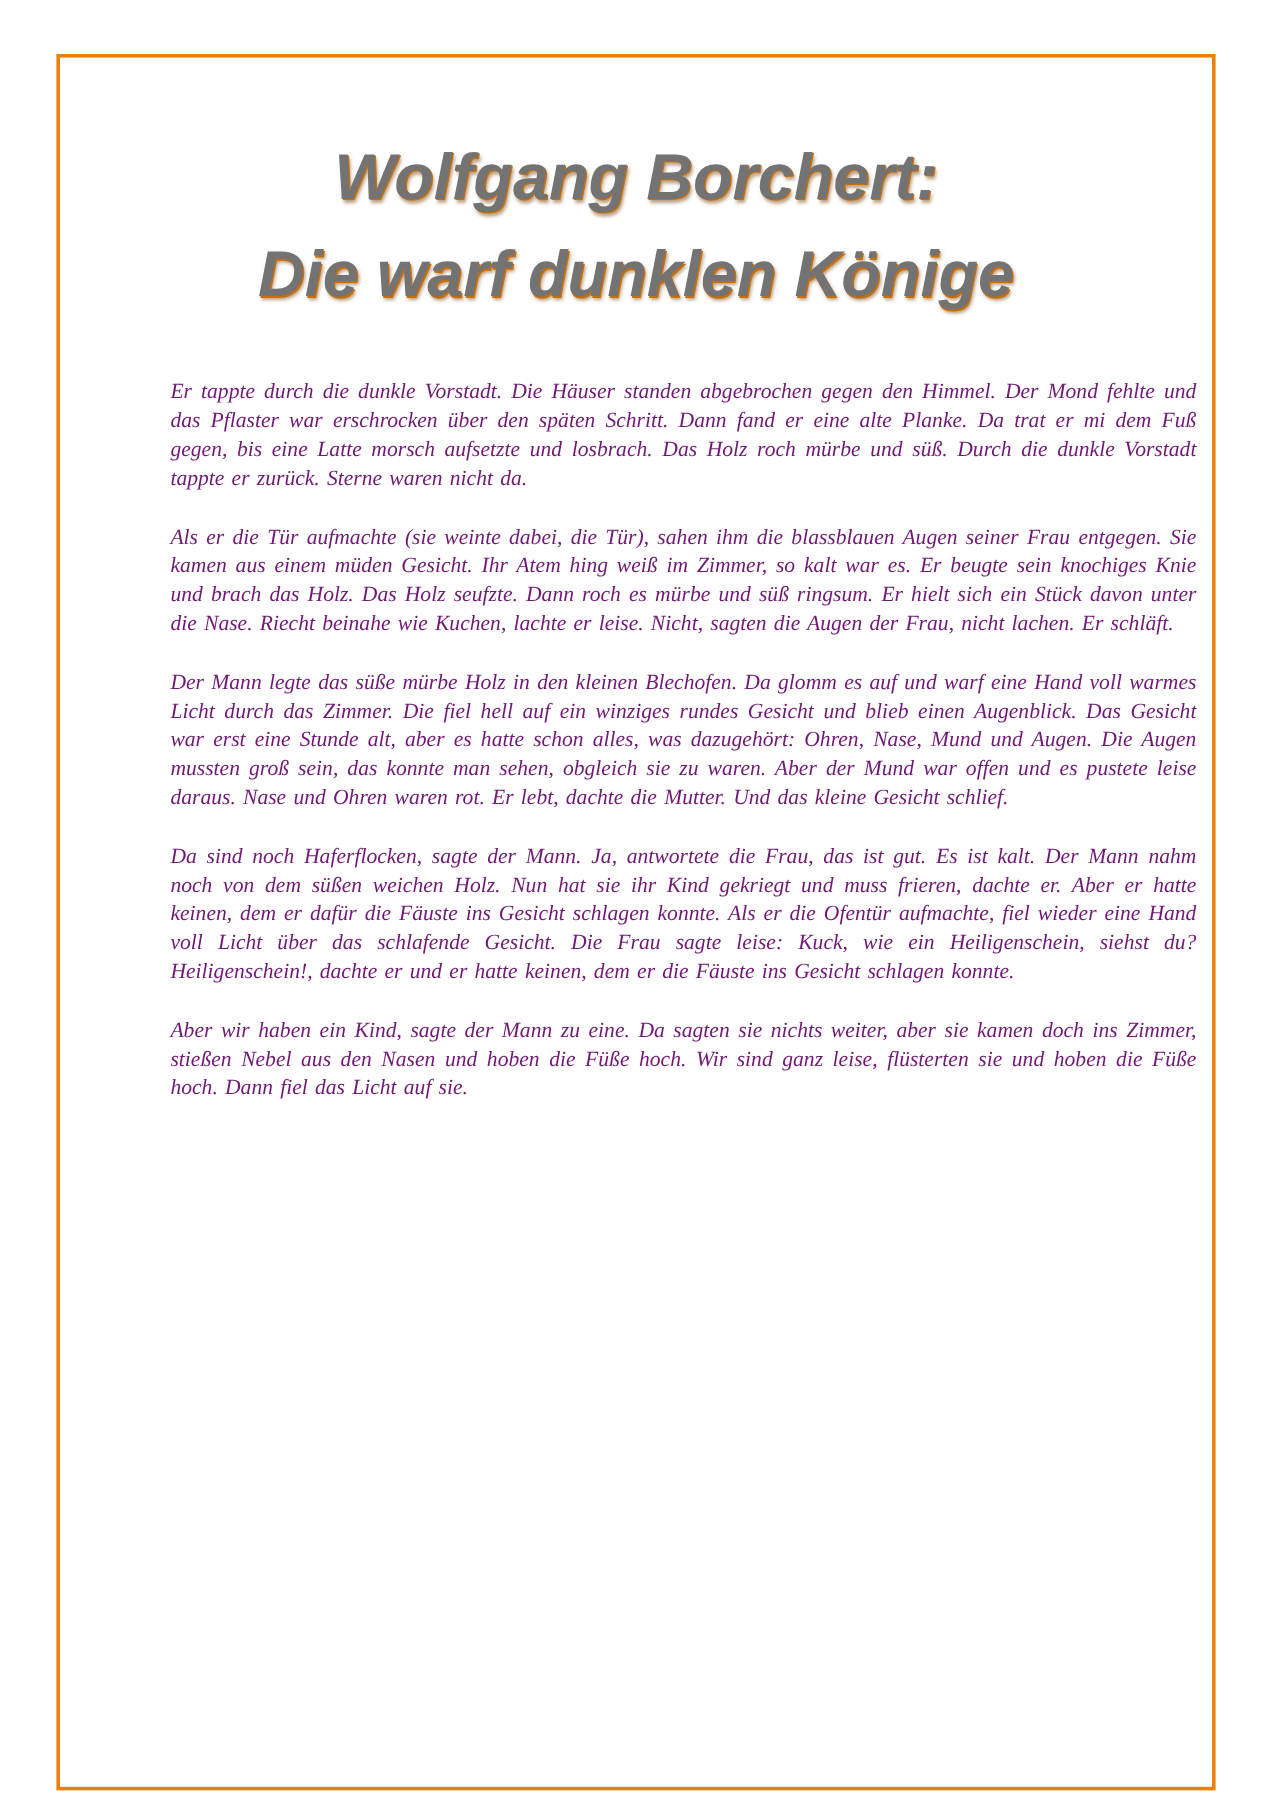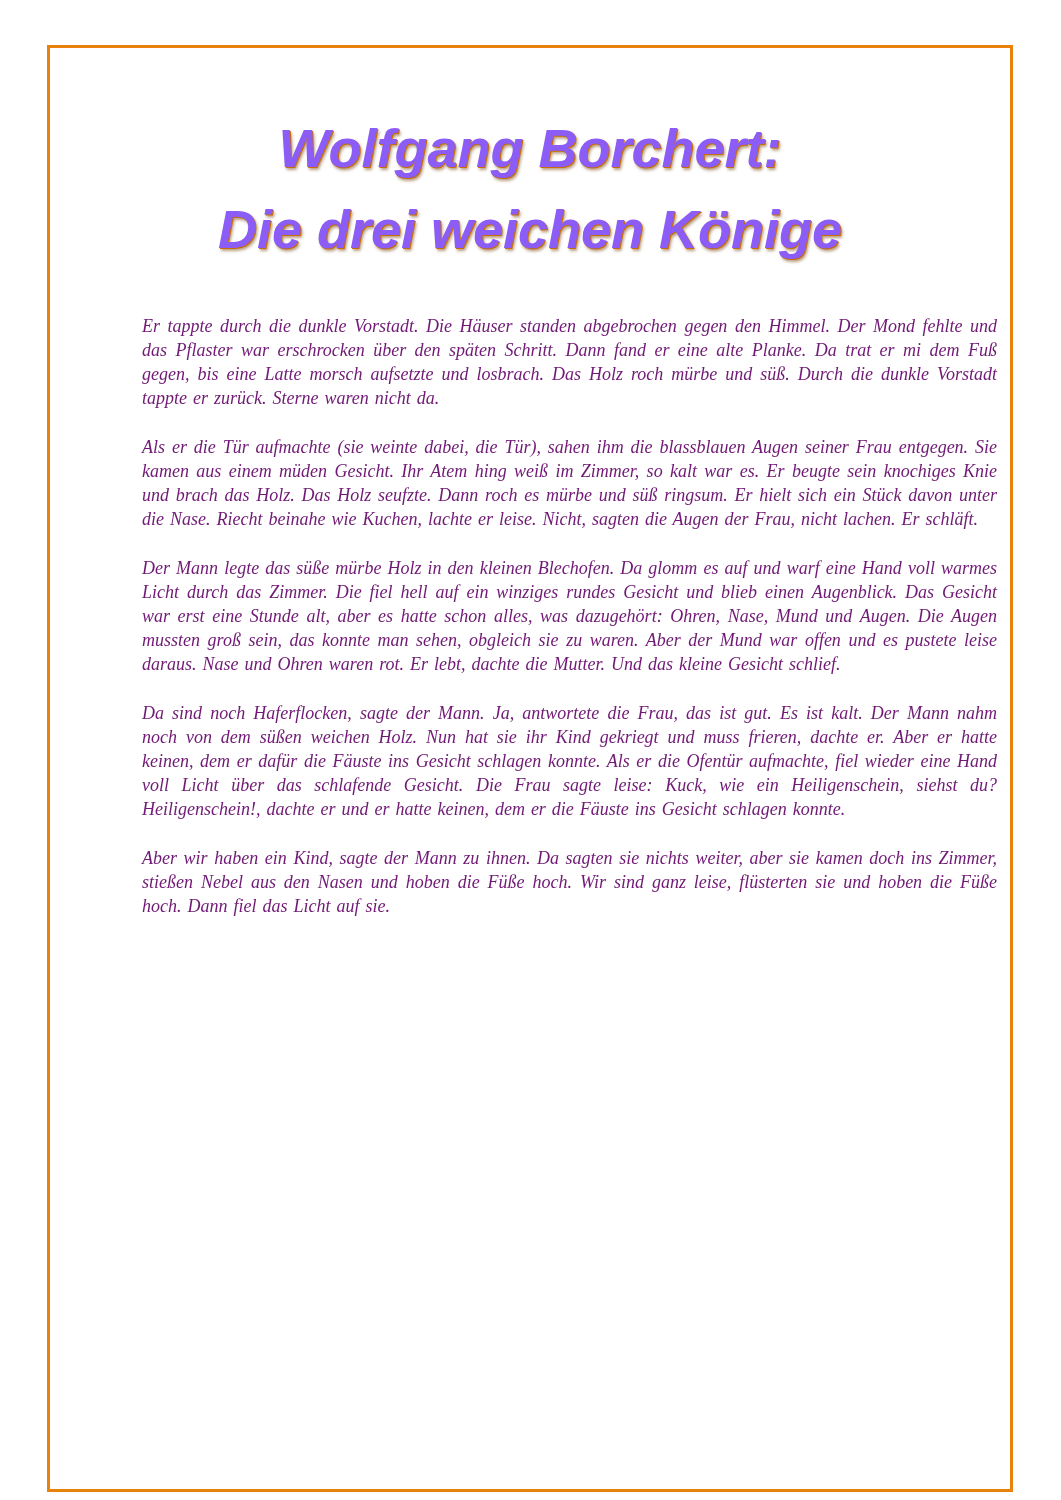--- a/index.html
+++ b/index.html
@@ -22,21 +22,21 @@
   .doc-title {
     text-align: center;
     padding-top: 60px;
   }
   .title-line {
     display: block;
     font-style: italic;
     font-weight: bold;
     font-size: 54px;
     line-height: 81px;
-    color: #8b5cf6;
+    color: #737373;
     text-shadow:
       1px 1px 0 #C86E08,
       2px 3px 3px rgba(120, 65, 5, 0.50);
   }
   .body-text {
     padding: 44px 13px 0 92px;
   }
   .body-text p {
     font-style: italic;
     font-size: 18px;
@@ -48,24 +48,24 @@
     font-family: Liberation Serif, serif;
   }
 </style>
 </head>
 <body>
 
 <div class="frame">
 
   <h1 class="doc-title">
     <span class="title-line">Wolfgang Borchert:</span>
-    <span class="title-line">Die drei weichen Könige</span>
+    <span class="title-line">Die warf dunklen Könige</span>
   </h1>
 
   <div class="body-text">
     <p>Er tappte durch die dunkle Vorstadt. Die Häuser standen abgebrochen gegen den Himmel. Der Mond fehlte und das Pflaster war erschrocken über den späten Schritt. Dann fand er eine alte Planke. Da trat er mi dem Fuß gegen, bis eine Latte morsch aufsetzte und losbrach. Das Holz roch mürbe und süß. Durch die dunkle Vorstadt tappte er zurück. Sterne waren nicht da.</p>
     <p>Als er die Tür aufmachte (sie weinte dabei, die Tür), sahen ihm die blassblauen Augen seiner Frau entgegen. Sie kamen aus einem müden Gesicht. Ihr Atem hing weiß im Zimmer, so kalt war es. Er beugte sein knochiges Knie und brach das Holz. Das Holz seufzte. Dann roch es mürbe und süß ringsum. Er hielt sich ein Stück davon unter die Nase. Riecht beinahe wie Kuchen, lachte er leise. Nicht, sagten die Augen der Frau, nicht lachen. Er schläft.</p>
     <p>Der Mann legte das süße mürbe Holz in den kleinen Blechofen. Da glomm es auf und warf eine Hand voll warmes Licht durch das Zimmer. Die fiel hell auf ein winziges rundes Gesicht und blieb einen Augenblick. Das Gesicht war erst eine Stunde alt, aber es hatte schon alles, was dazugehört: Ohren, Nase, Mund und Augen. Die Augen mussten groß sein, das konnte man sehen, obgleich sie zu waren. Aber der Mund war offen und es pustete leise daraus. Nase und Ohren waren rot. Er lebt, dachte die Mutter. Und das kleine Gesicht schlief.</p>
     <p>Da sind noch Haferflocken, sagte der Mann. Ja, antwortete die Frau, das ist gut. Es ist kalt. Der Mann nahm noch von dem süßen weichen Holz. Nun hat sie ihr Kind gekriegt und muss frieren, dachte er. Aber er hatte keinen, dem er dafür die Fäuste ins Gesicht schlagen konnte. Als er die Ofentür aufmachte, fiel wieder eine Hand voll Licht über das schlafende Gesicht. Die Frau sagte leise: Kuck, wie ein Heiligenschein, siehst du? Heiligenschein!, dachte er und er hatte keinen, dem er die Fäuste ins Gesicht schlagen konnte.</p>
-    <p>Aber wir haben ein Kind, sagte der Mann zu ihnen. Da sagten sie nichts weiter, aber sie kamen doch ins Zimmer, stießen Nebel aus den Nasen und hoben die Füße hoch. Wir sind ganz leise, flüsterten sie und hoben die Füße hoch. Dann fiel das Licht auf sie.</p>
+    <p>Aber wir haben ein Kind, sagte der Mann zu eine. Da sagten sie nichts weiter, aber sie kamen doch ins Zimmer, stießen Nebel aus den Nasen und hoben die Füße hoch. Wir sind ganz leise, flüsterten sie und hoben die Füße hoch. Dann fiel das Licht auf sie.</p>
   </div>
 
 </div>
 
 </body></html>

